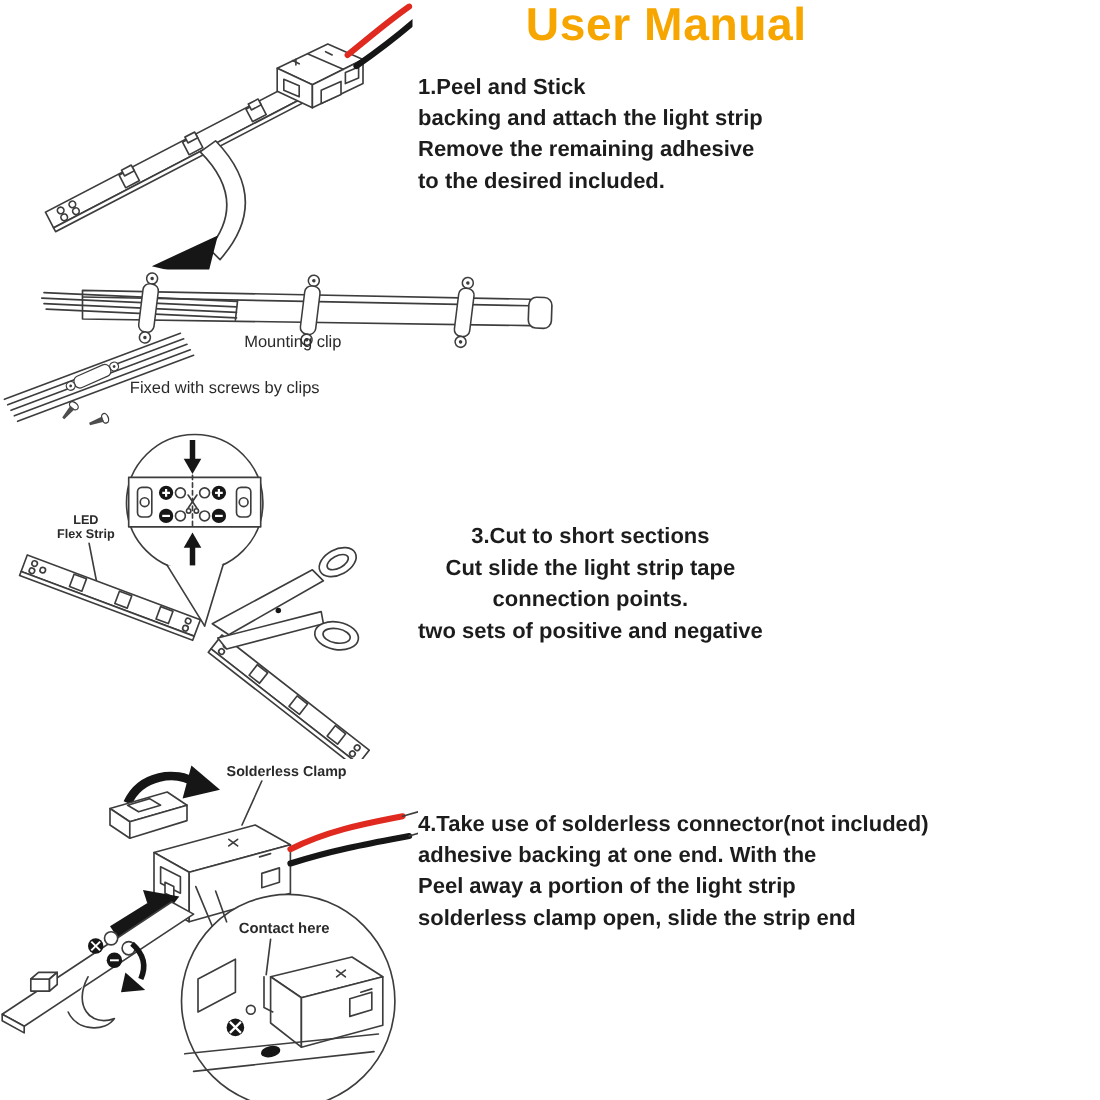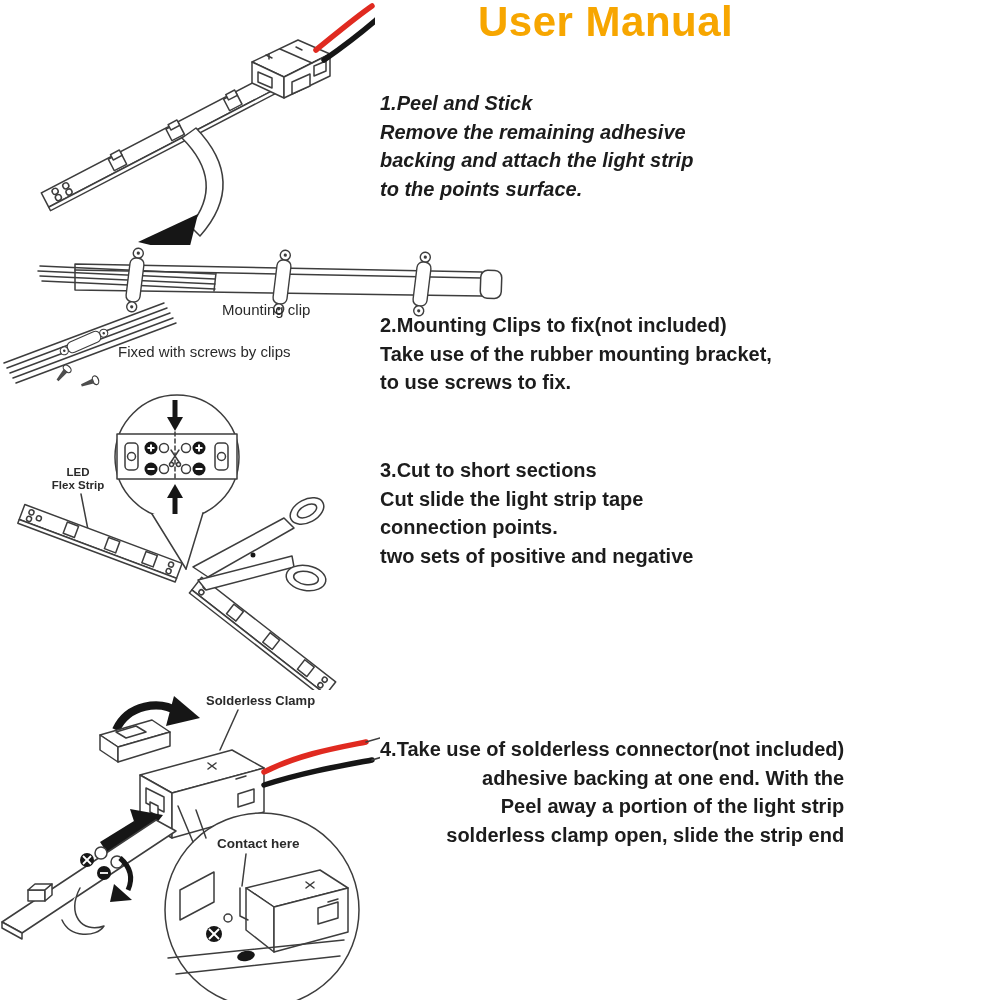--- a/index.html
+++ b/index.html
@@ -1,46 +1,41 @@
 <!DOCTYPE html>
 <html><head>
 <meta charset="utf-8">
 <style>
   * { margin:0; padding:0; box-sizing:border-box; }
   html,body { width:1000px; height:1000px; background:#ffffff; font-family:"Liberation Sans", sans-serif; }
   .page { position:absolute; left:0; top:0; width:932px; height:1000px; background:#fff; overflow:hidden; }
   .title { position:absolute; left:478px; top:-2px; font-size:42px; font-weight:bold; color:#F7A600; letter-spacing:0.5px; }
   .text-block { position:absolute; left:380px; color:#1c1c1c; font-weight:bold; font-size:20px; line-height:28.5px; white-space:nowrap; }
-  .tb1 { top:89px;font-style:italic; } .tb2 { top:311px; } .tb3 { top:456px; } .tb4 { top:735px;text-align:right; }
+  .tb1 { top:65px; } .tb2 { top:311px; } .tb3 { top:474px;text-align:center; } .tb4 { top:735px; }
   svg.diagram { position:absolute; display:block; }
   .d1 { left:0; top:0; } .d2 { left:0; top:245px; } .d3 { left:0; top:390px; } .d4 { left:0; top:690px; }
   svg text { font-family:"Liberation Sans", sans-serif; fill:#2a2a2a; }
   .la { stroke:#3d3d3d; fill:#ffffff; stroke-width:1.5; stroke-linejoin:round; stroke-linecap:round; }
   .ln { stroke:#3d3d3d; fill:none; stroke-width:1.5; stroke-linejoin:round; stroke-linecap:round; }
   .blk { fill:#161616; stroke:none; }
 </style>
 </head>
 <body>
 
 <div class="page">
 
   <h1 class="title">User Manual</h1>
 
   <div class="text-block tb1">
     <div>1.Peel and Stick</div>
+    <div>backing and attach the light strip</div>
     <div>Remove the remaining adhesive</div>
-    <div>backing and attach the light strip</div>
-    <div>to the points surface.</div>
+    <div>to the desired included.</div>
   </div>
 
-  <div class="text-block tb2">
-    <div>2.Mounting Clips to fix(not included)</div>
-    <div>Take use of the rubber mounting bracket,</div>
-    <div>to use screws to fix.</div>
-  </div>
 
   <div class="text-block tb3">
     <div>3.Cut to short sections</div>
     <div>Cut slide the light strip tape</div>
     <div>connection points.</div>
     <div>two sets of positive and negative</div>
   </div>
 
   <div class="text-block tb4">
     <div>4.Take use of solderless connector(not included)</div>

